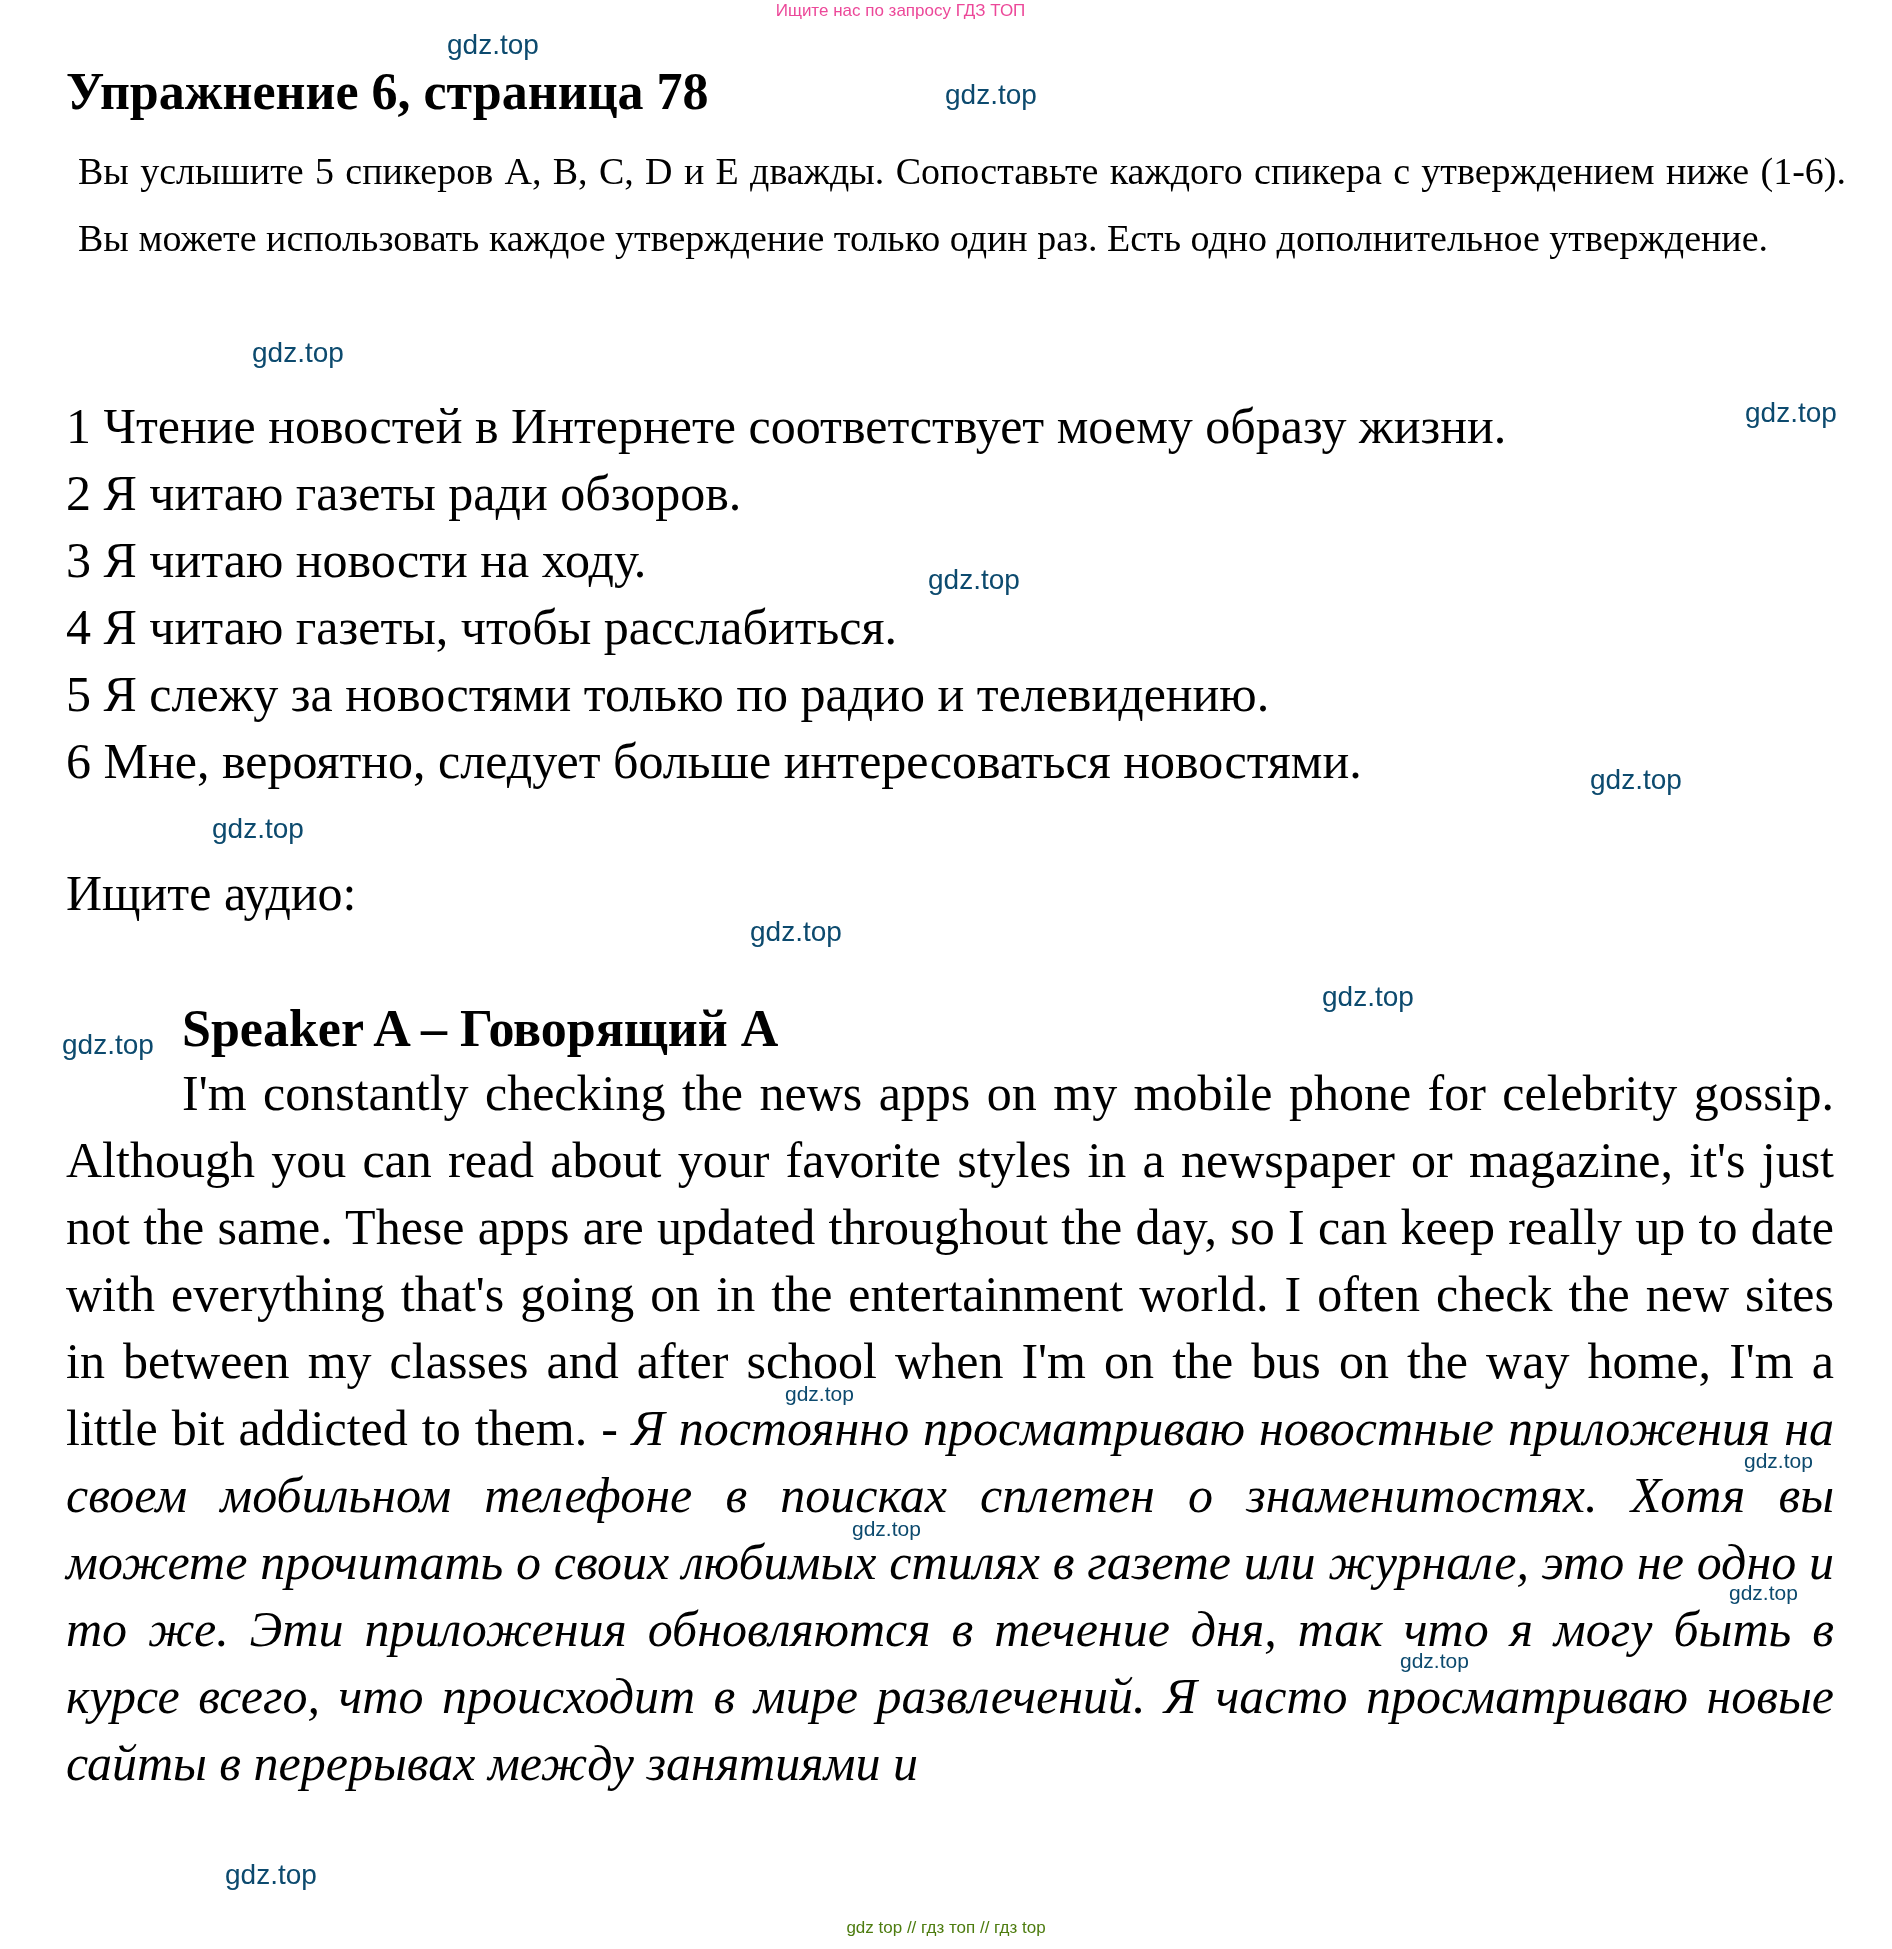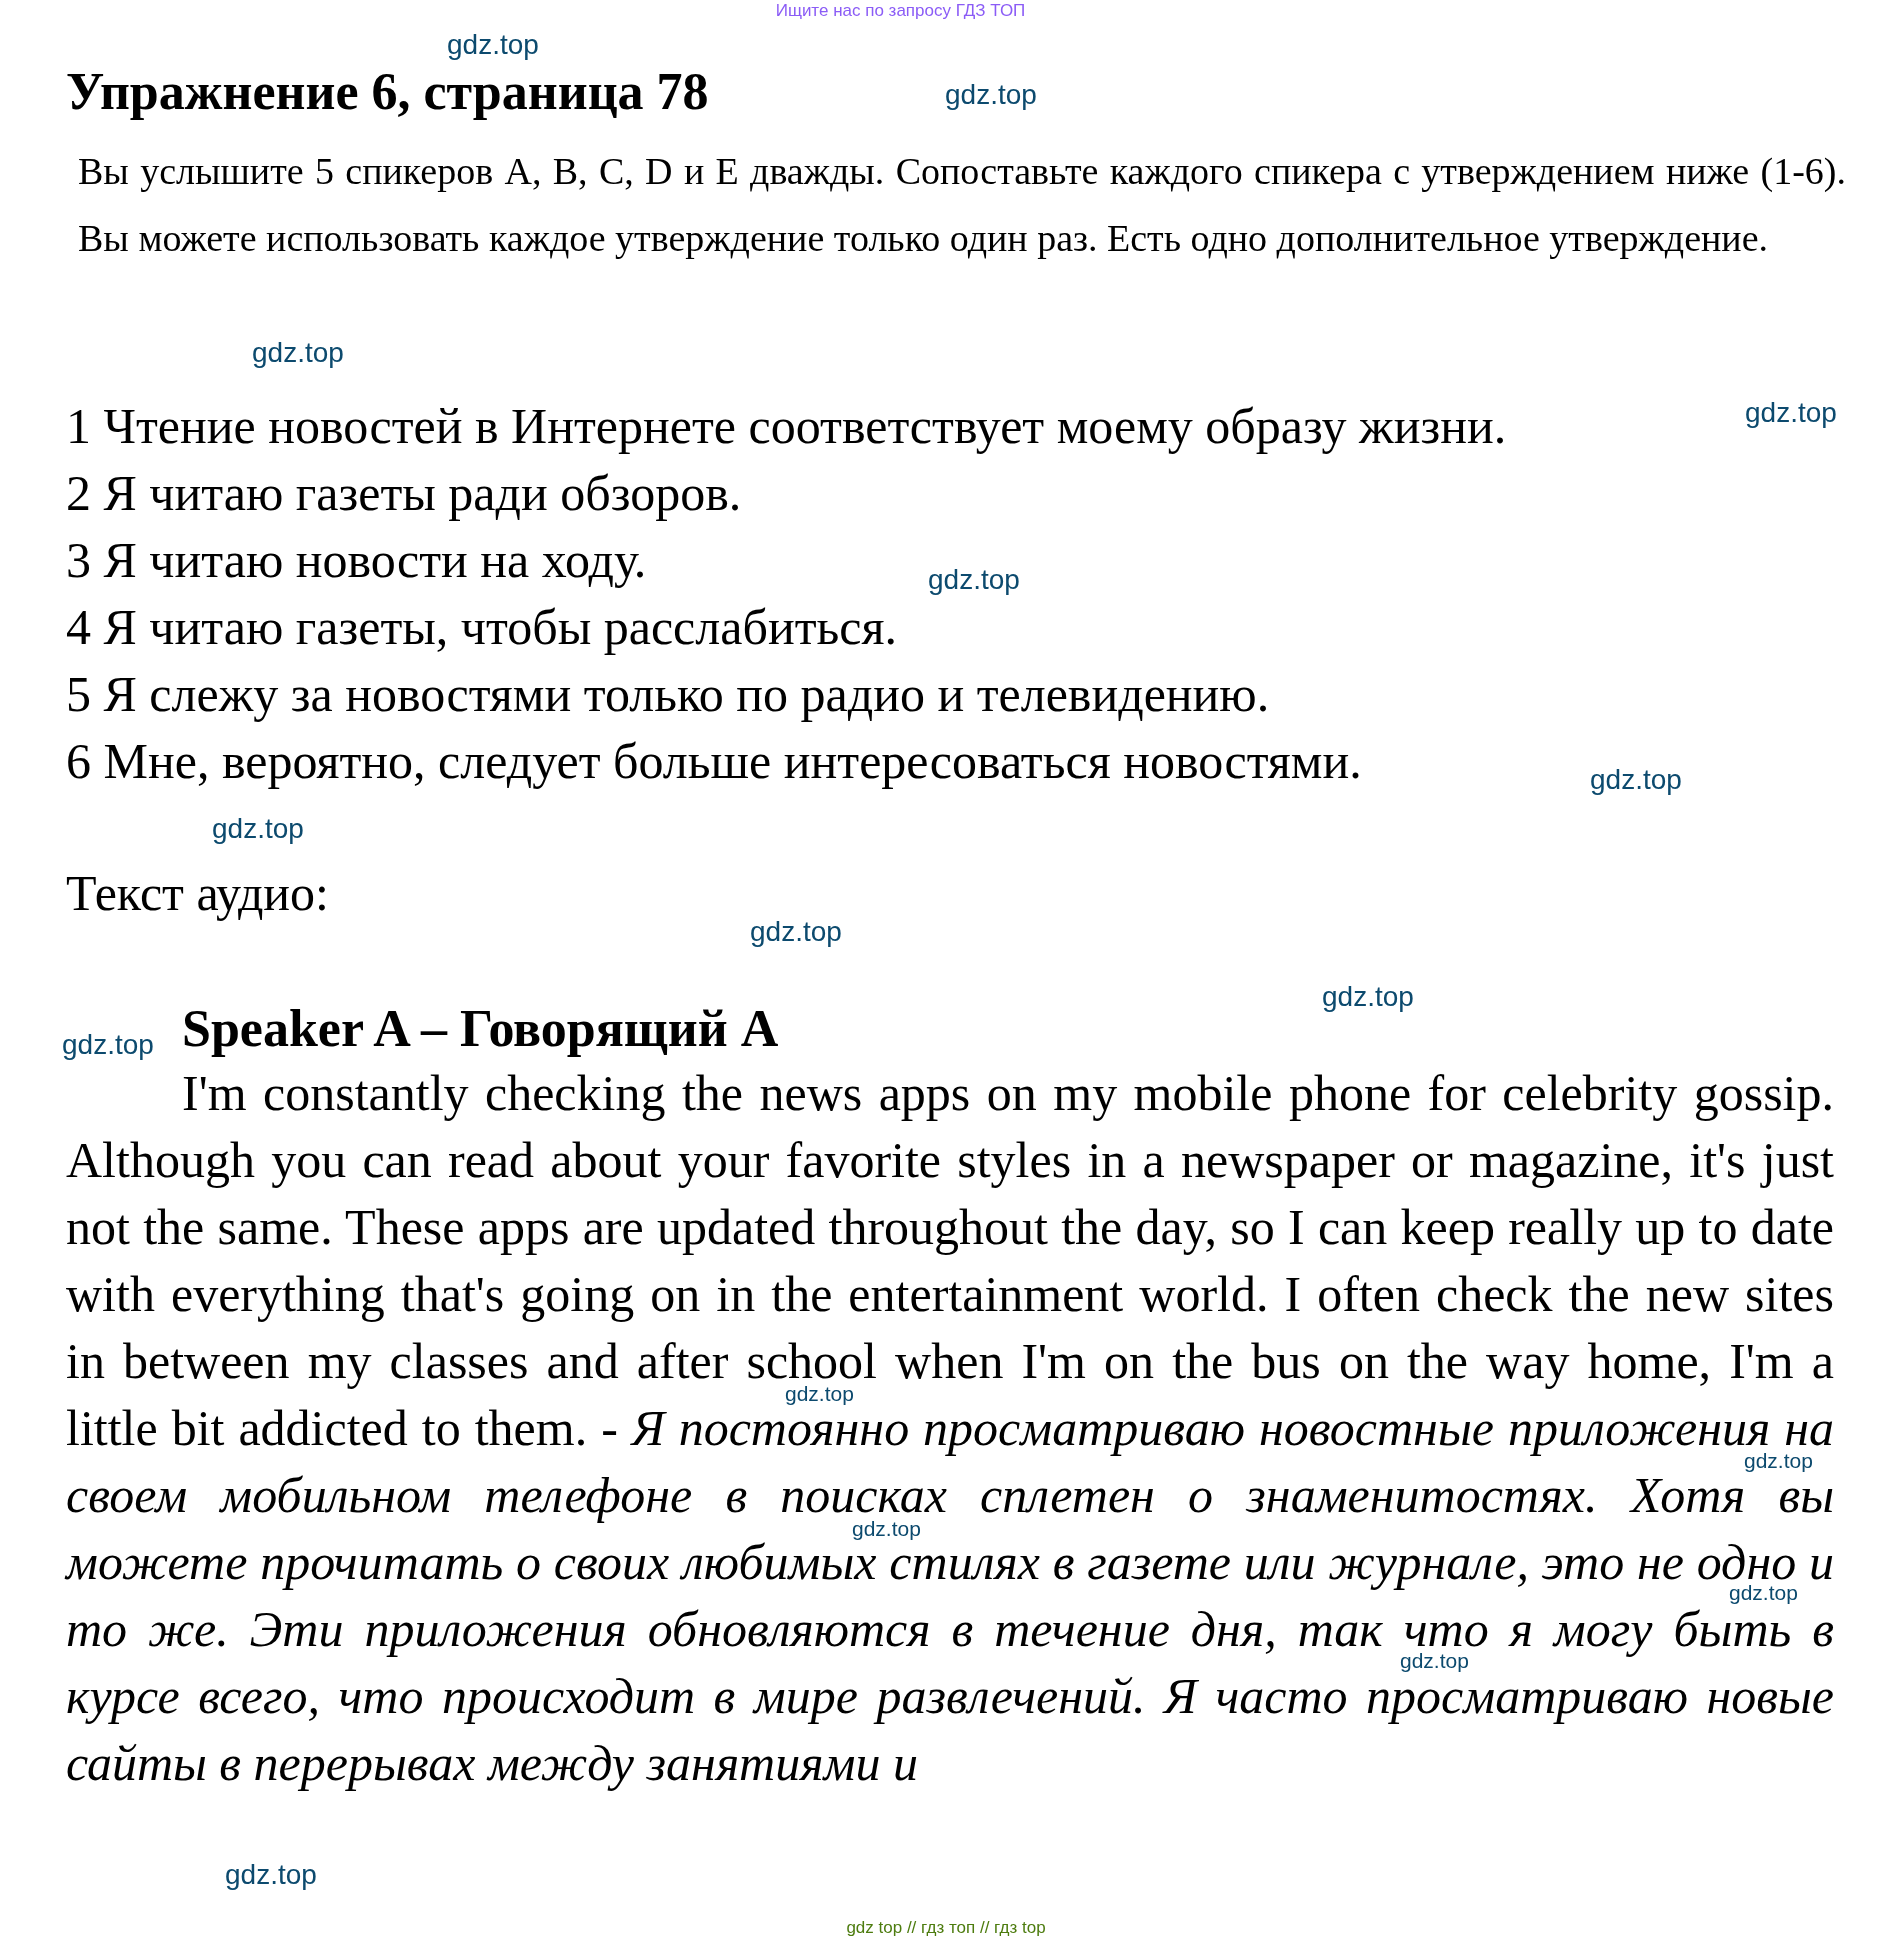--- a/index.html
+++ b/index.html
@@ -17,21 +17,21 @@
     }
     .top-banner {
       position: absolute;
       top: 0;
       left: 0;
       width: 1801px;
       text-align: center;
       font-family: "Liberation Sans", "DejaVu Sans", sans-serif;
       font-size: 17px;
       line-height: 22px;
-      color: #8b5cf6;
+      color: #ec4899;
     }
     .page-title {
       position: absolute;
       left: 66px;
       top: 58px;
       margin: 0;
       font-size: 52px;
       font-weight: bold;
       line-height: 68px;
       white-space: nowrap;
@@ -128,21 +128,21 @@
 
 <ul class="statements">
   <li>1 Чтение новостей в Интернете соответствует моему образу жизни.</li>
   <li>2 Я читаю газеты ради обзоров.</li>
   <li>3 Я читаю новости на ходу.</li>
   <li>4 Я читаю газеты, чтобы расслабиться.</li>
   <li>5 Я слежу за новостями только по радио и телевидению.</li>
   <li>6 Мне, вероятно, следует больше интересоваться новостями.</li>
 </ul>
 
-<p class="audio-label">Текст аудио:</p>
+<p class="audio-label">Ищите аудио:</p>
 
 <h2 class="speaker-heading">Speaker A – Говорящий A</h2>
 
 <p class="speaker-text"><span>I'm constantly checking the news apps on my mobile phone for celebrity gossip. Although you can read about your favorite styles in a newspaper or magazine, it's just not the same. These apps are updated throughout the day, so I can keep really up to date with everything that's going on in the entertainment world. I often check the new sites in between my classes and after school when I'm on the bus on the way home, I'm a little bit addicted to them. - </span><span class="translation">Я постоянно просматриваю новостные приложения на своем мобильном телефоне в поисках сплетен о знаменитостях. Хотя вы можете прочитать о своих любимых стилях в газете или журнале, это не одно и то же. Эти приложения обновляются в течение дня, так что я могу быть в курсе всего, что происходит в мире развлечений. Я часто просматриваю новые сайты в перерывах между занятиями и</span></p>
 
 <span class="wm" style="left:447px; top:30px;">gdz.top</span>
 <span class="wm" style="left:945px; top:80px;">gdz.top</span>
 <span class="wm" style="left:252px; top:338px;">gdz.top</span>
 <span class="wm" style="left:1745px; top:398px;">gdz.top</span>
 <span class="wm" style="left:928px; top:565px;">gdz.top</span>

